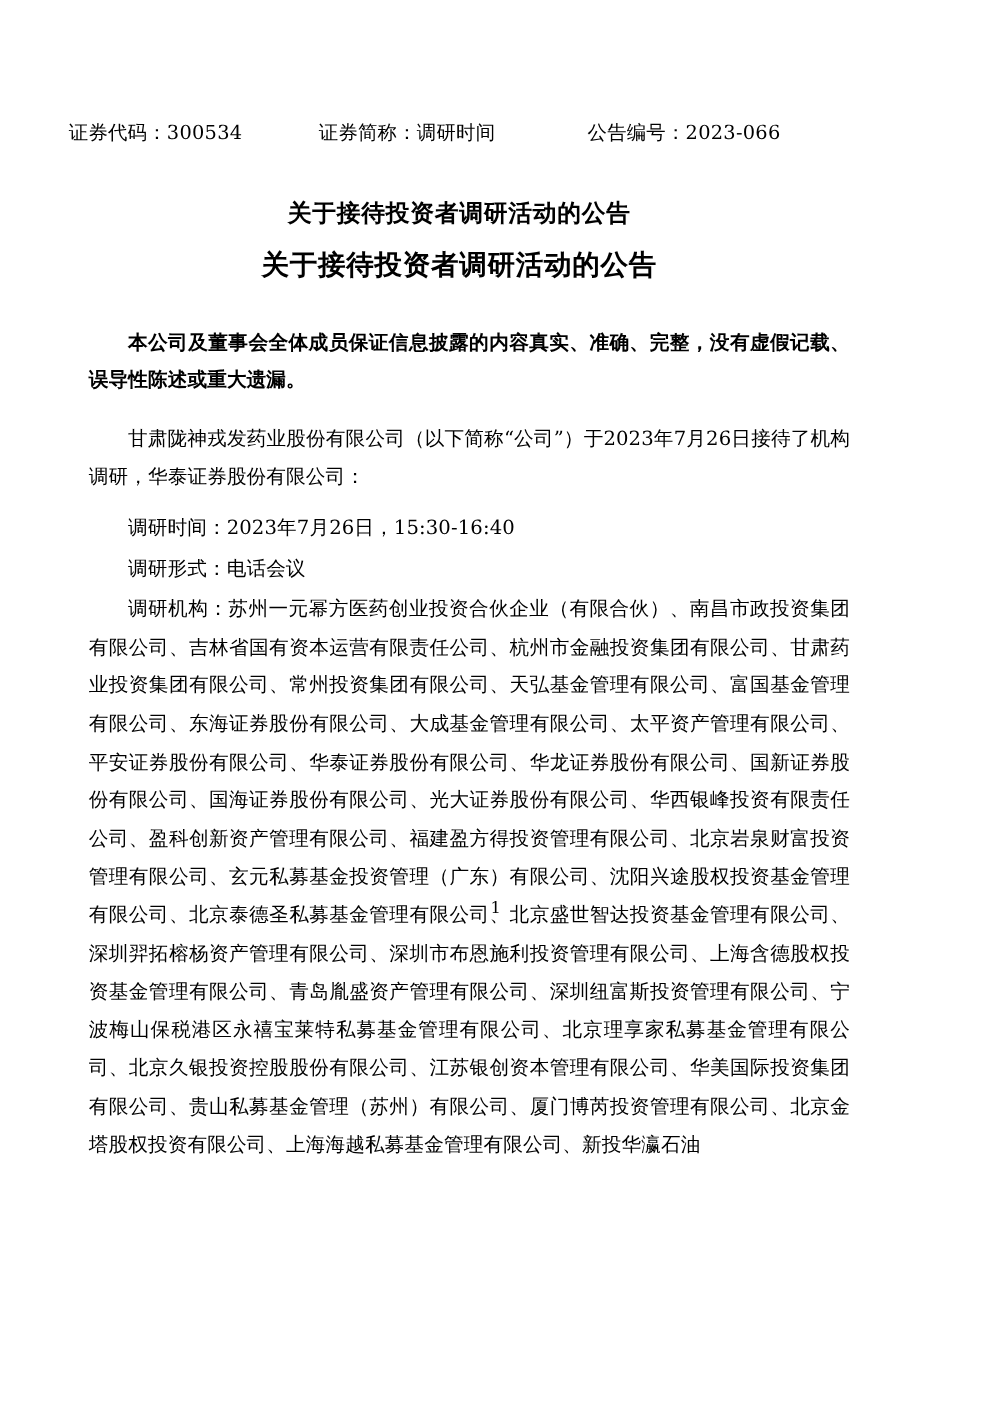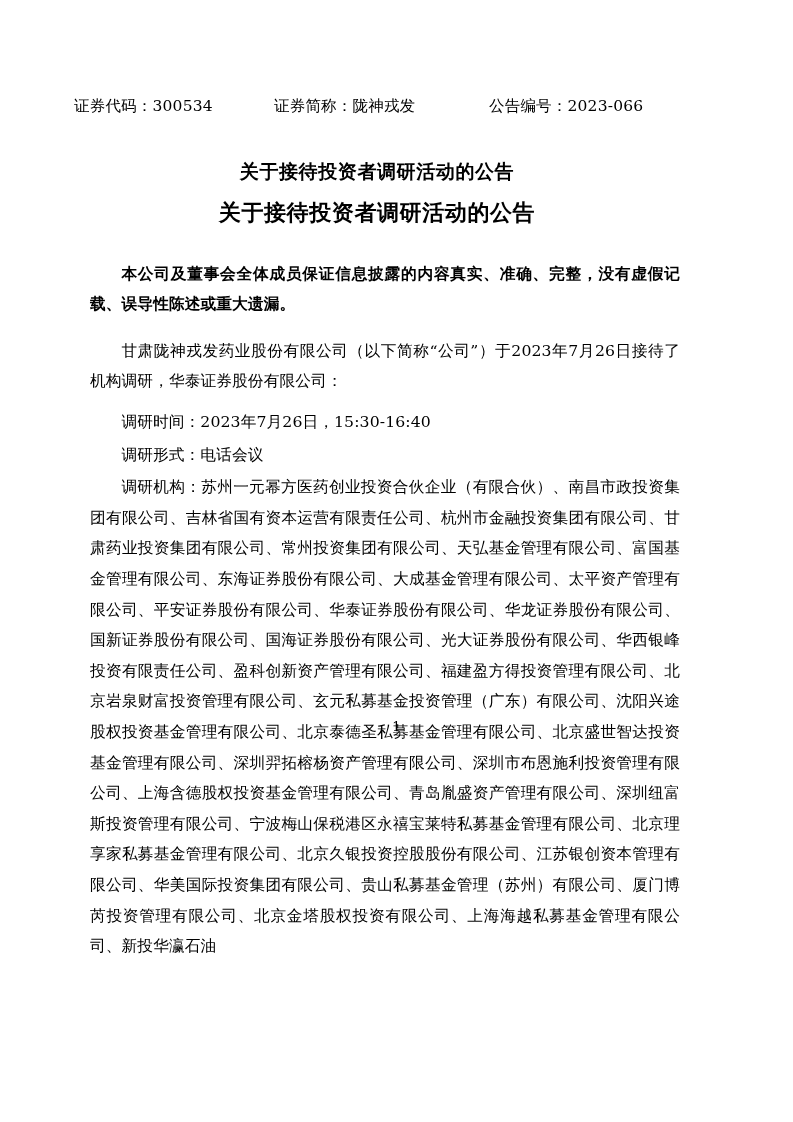--- a/index.html
+++ b/index.html
@@ -15,21 +15,21 @@
     position: relative;
     overflow: hidden;
   }
   .page {
     position: absolute;
     left: 0;
     top: 0;
     width: 793px;
     height: 786px;
     box-sizing: border-box;
-    padding: 96px 113px 0 74px;
+    padding: 96px 113px 0 55px;
   }
   .header-row {
     display: flex;
     justify-content: flex-start;
     align-items: baseline;
     font-size: 15.5px;
     letter-spacing: 0.2px;
     margin-bottom: 40px;
   }
   .header-row .hcell {
@@ -87,21 +87,21 @@
     font-size: 13px;
   }
 </style>
 </head>
 <body>
 
 <div class="page">
 
   <div class="header-row">
     <div class="hcell code">证券代码：300534</div>
-    <div class="hcell abbr">证券简称：陇神戎发</div>
+    <div class="hcell abbr">证券简称：调研时间</div>
     <div class="hcell notice">公告编号：2023-066</div>
   </div>
 
   <h1 class="title">关于接待投资者调研活动的公告</h1>
   <h2 class="subtitle">关于接待投资者调研活动的公告</h2>
 
   <p class="para bold-para indent2">本公司及董事会全体成员保证信息披露的内容真实、准确、完整，没有虚假记载、误导性陈述或重大遗漏。</p>
 
   <div class="spacer-md"></div>
 

